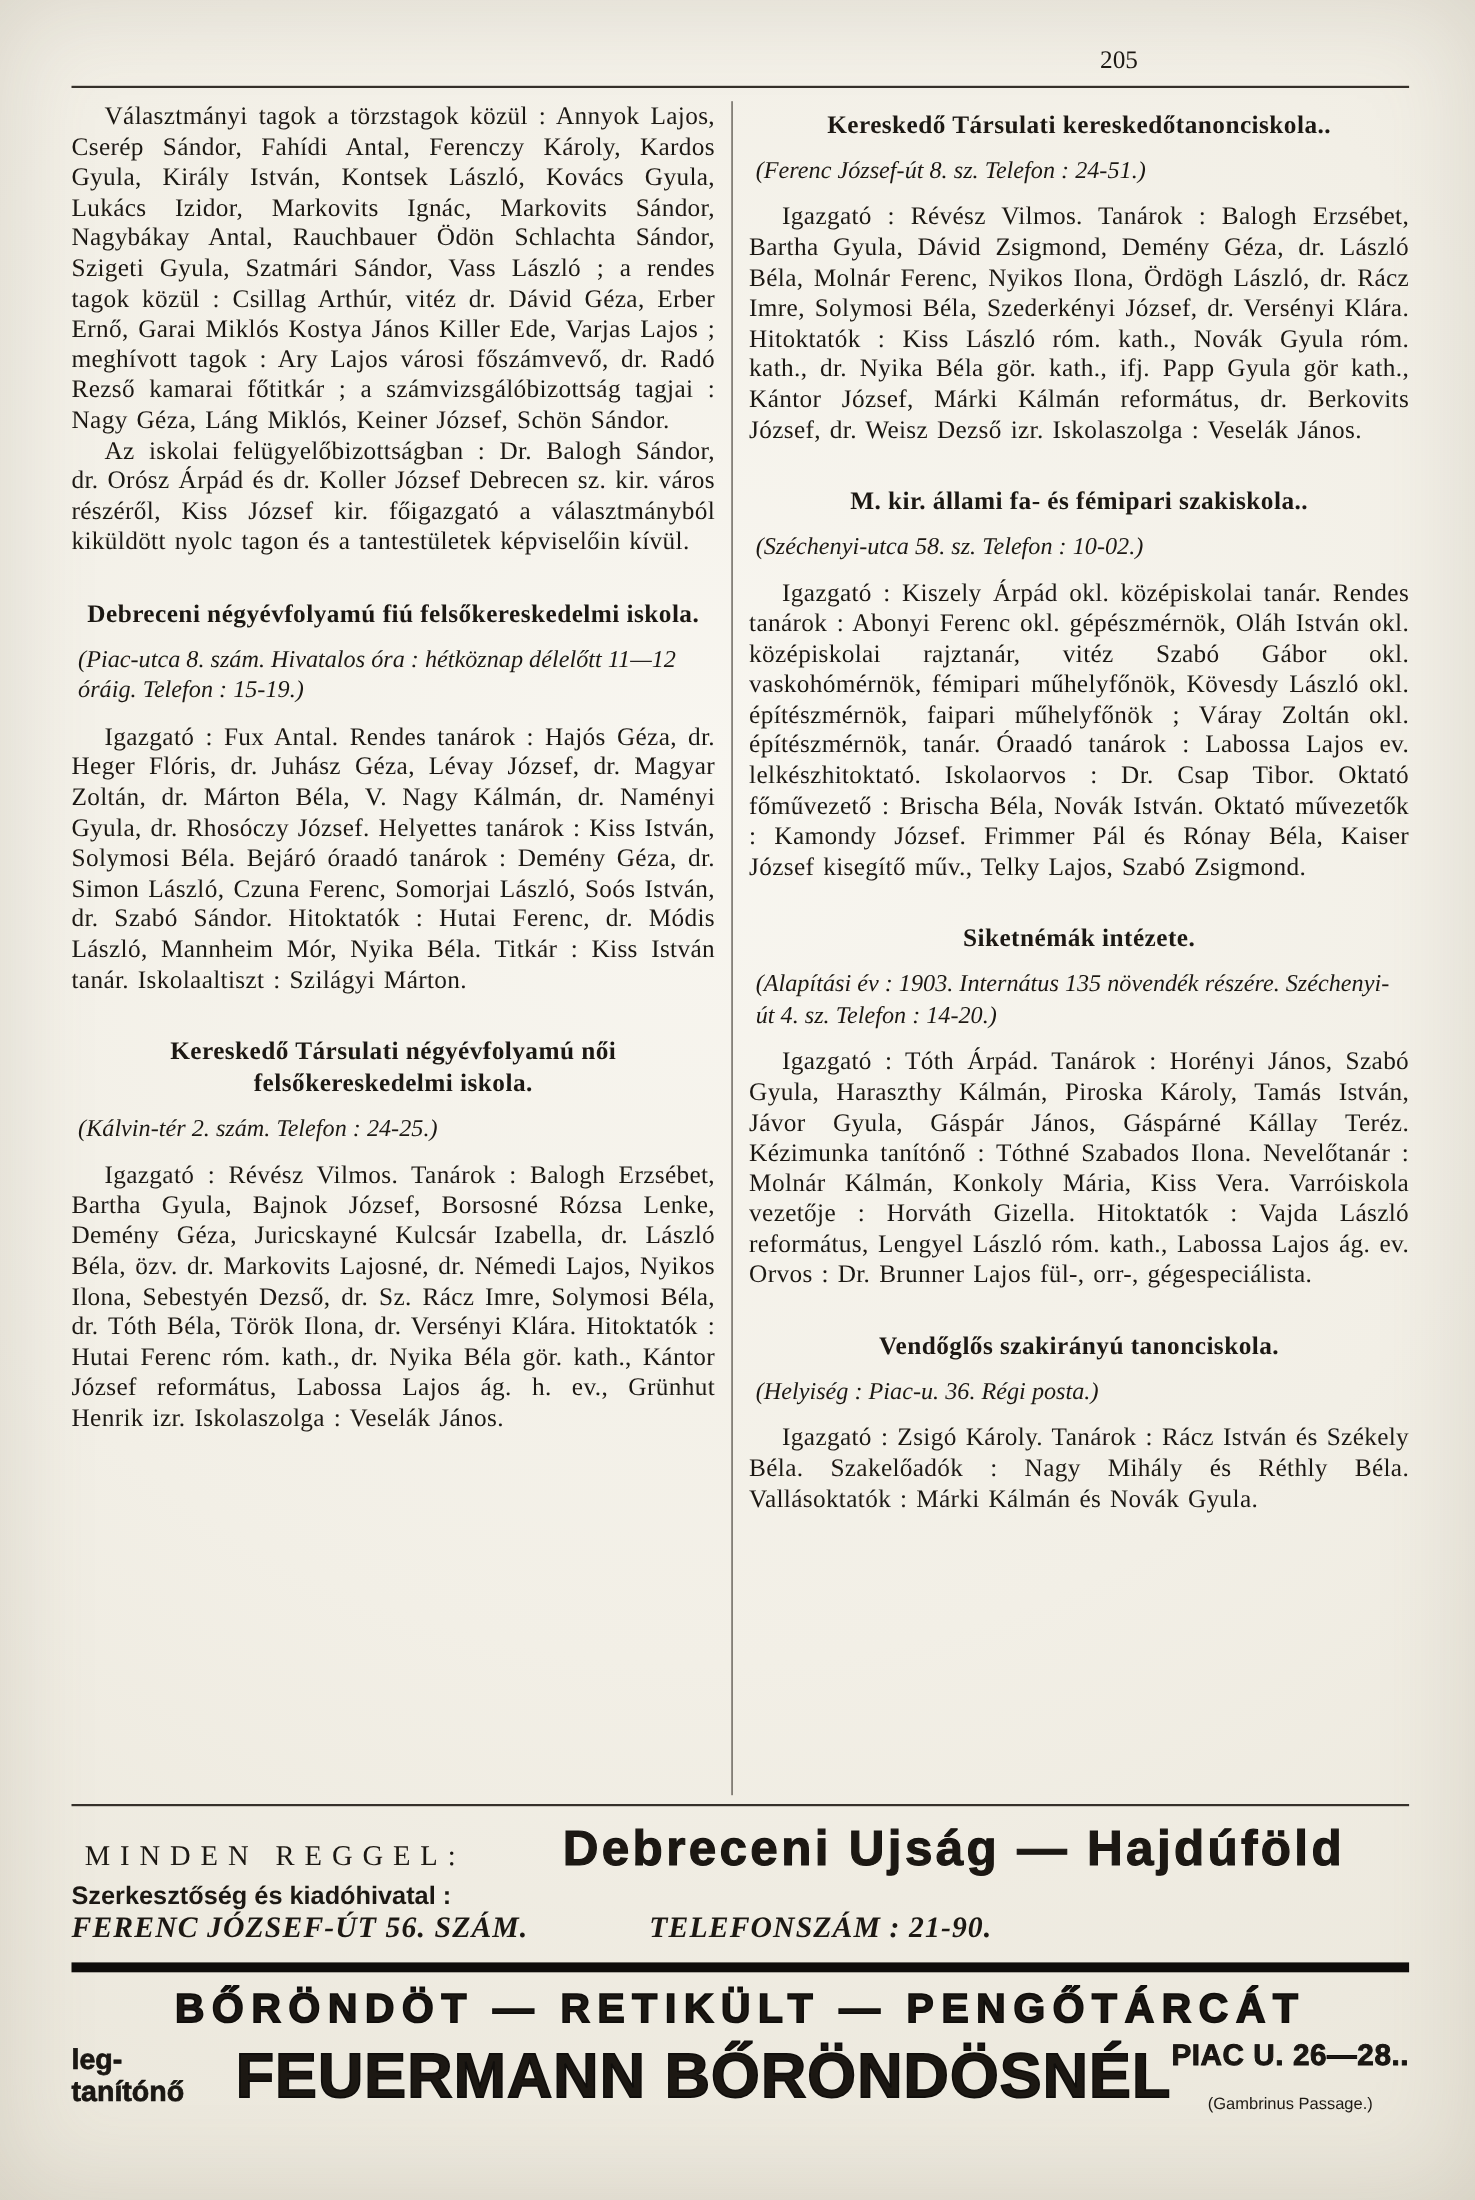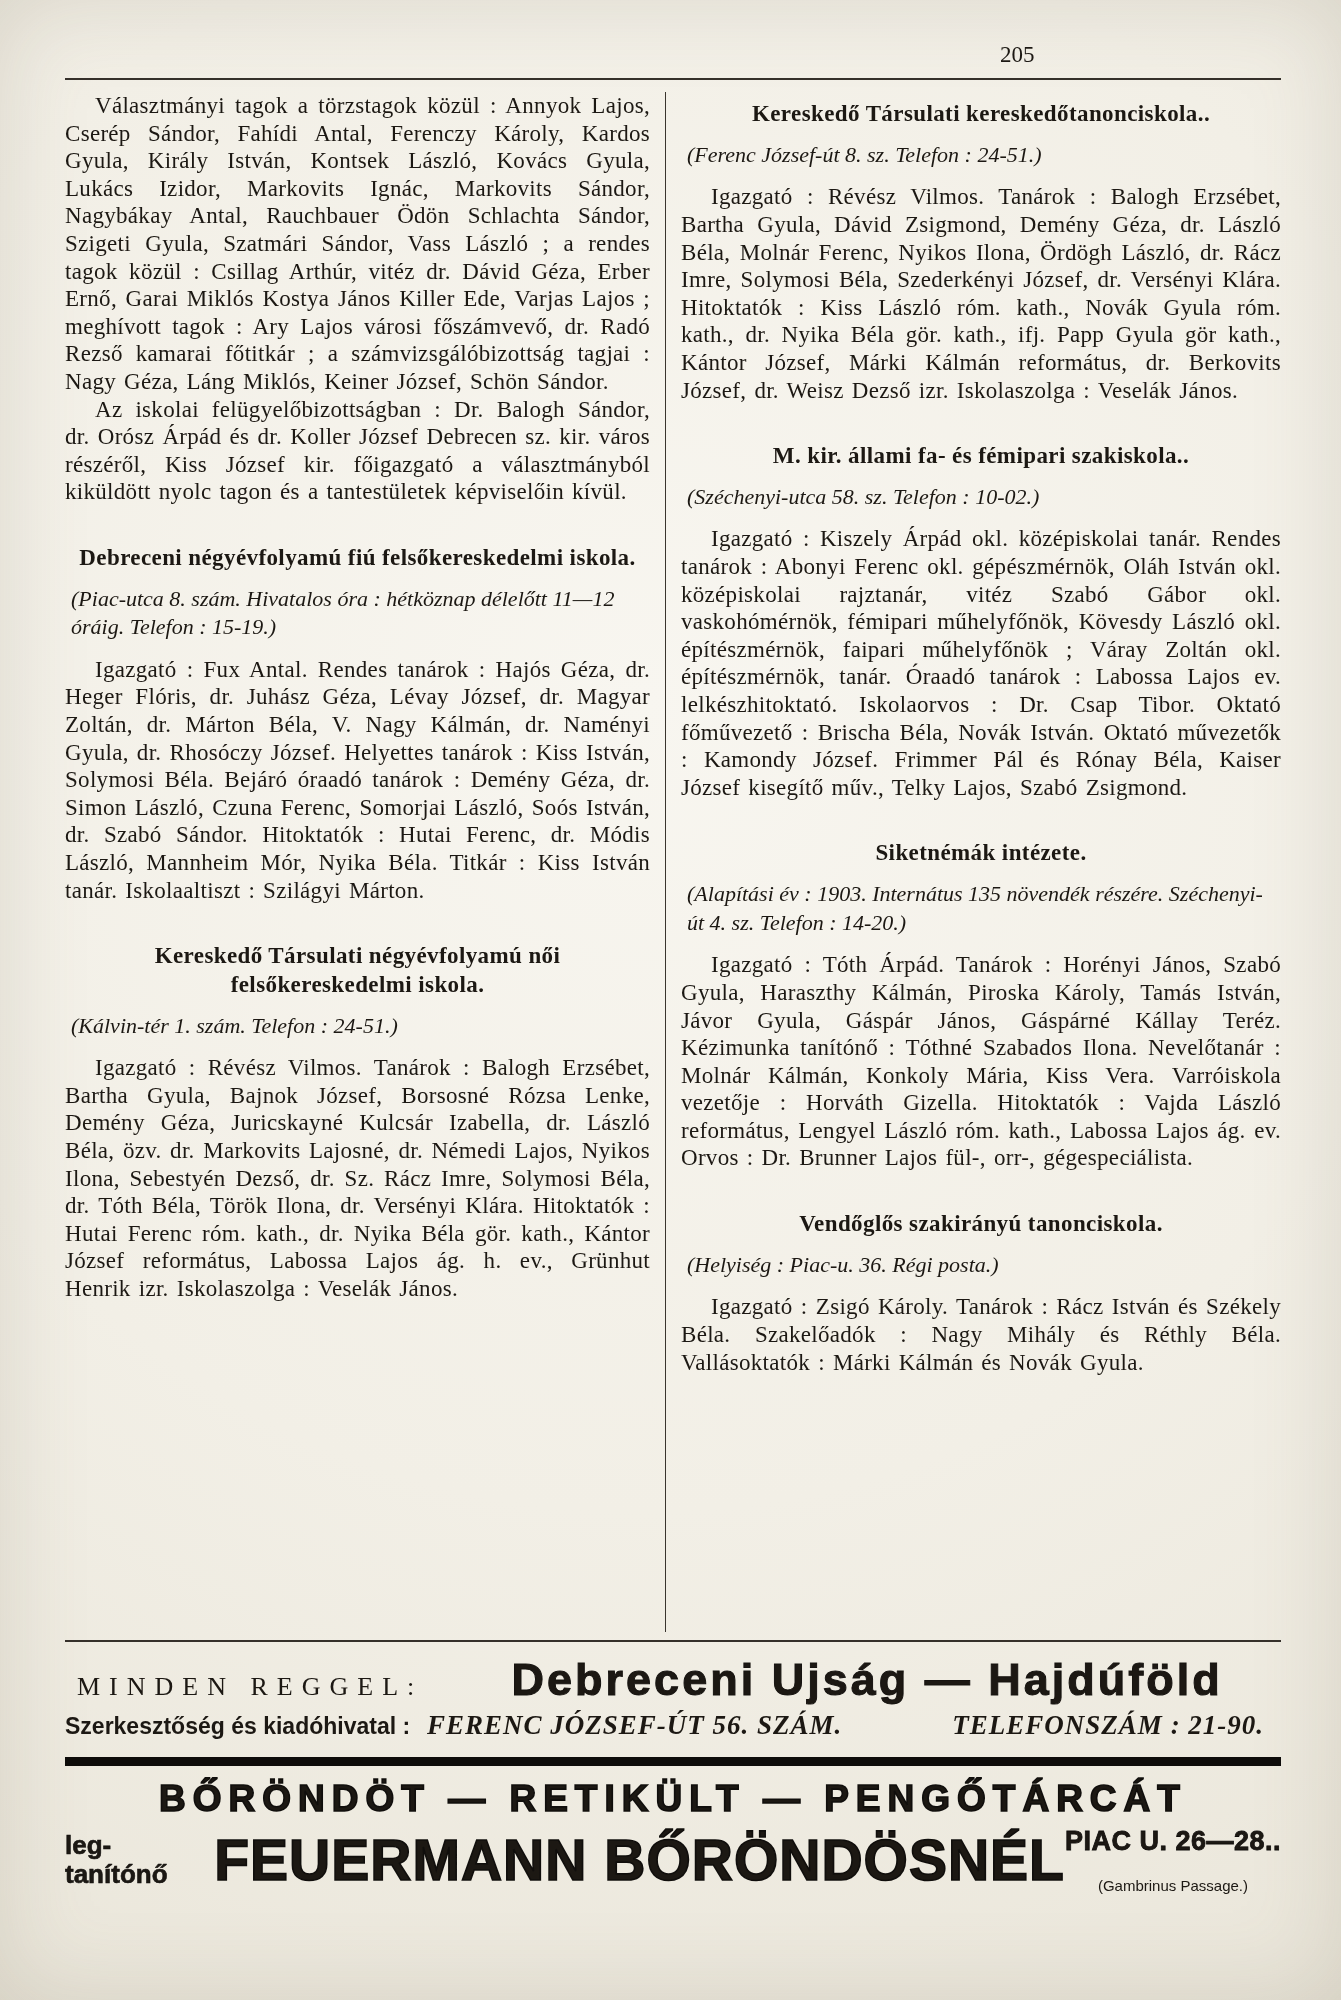--- a/index.html
+++ b/index.html
@@ -68,21 +68,21 @@
     font-weight: normal; font-size: 26px; letter-spacing: 9px;
     padding-left: 12px; white-space: nowrap;
   }
   .news-title {
     flex: 1; text-align: center;
     font-family: "Liberation Sans", "DejaVu Sans", sans-serif;
     font-weight: bold; font-size: 45px; letter-spacing: 3px;
     -webkit-text-stroke: 1px #161310;
     padding-left: 30px; white-space: nowrap;
   }
-  .news-row2 { display: flex; align-items: baseline; margin-top: 4px; }
+  .news-row2 { display: flex; align-items: baseline; margin-top: 4px; flex-direction: column; }
   .news-office {
     font-family: "Liberation Sans", "DejaVu Sans", sans-serif;
     font-weight: bold; font-size: 23px; white-space: nowrap;
   }
   .news-address {
     flex: 1; display: flex; justify-content: center; gap: 110px;
     font-style: italic; font-weight: bold; font-size: 27px; letter-spacing: 1px;
     white-space: nowrap;
   }
 
@@ -137,21 +137,21 @@
       <p class="body-text">Az iskolai felügyelőbizottságban : Dr. Balogh Sándor, dr. Orósz Árpád és dr. Koller József Debrecen sz. kir. város részéről, Kiss József kir. főigazgató a választmányból kiküldött nyolc tagon és a tantestületek képviselőin kívül.</p>
 
       <section class="school-section">
         <h2 class="sec-heading">Debreceni négyévfolyamú fiú felsőkereskedelmi iskola.</h2>
         <p class="sec-subtitle">(Piac-utca 8. szám. Hivatalos óra : hétköznap délelőtt 11—12 óráig. Telefon : 15-19.)</p>
         <p class="body-text">Igazgató : Fux Antal. Rendes tanárok : Hajós Géza, dr. Heger Flóris, dr. Juhász Géza, Lévay József, dr. Magyar Zoltán, dr. Márton Béla, V. Nagy Kálmán, dr. Naményi Gyula, dr. Rhosóczy József. Helyettes tanárok : Kiss István, Solymosi Béla. Bejáró óraadó tanárok : Demény Géza, dr. Simon László, Czuna Ferenc, Somorjai László, Soós István, dr. Szabó Sándor. Hitoktatók : Hutai Ferenc, dr. Módis László, Mannheim Mór, Nyika Béla. Titkár : Kiss István tanár. Iskolaaltiszt : Szilágyi Márton.</p>
       </section>
 
       <section class="school-section">
         <h2 class="sec-heading">Kereskedő Társulati négyévfolyamú női felsőkereskedelmi iskola.</h2>
-        <p class="sec-subtitle">(Kálvin-tér 1. szám. Telefon : 24-51.)</p>
+        <p class="sec-subtitle">(Kálvin-tér 2. szám. Telefon : 24-25.)</p>
         <p class="body-text">Igazgató : Révész Vilmos. Tanárok : Balogh Erzsébet, Bartha Gyula, Bajnok József, Borsosné Rózsa Lenke, Demény Géza, Juricskayné Kulcsár Izabella, dr. László Béla, özv. dr. Markovits Lajosné, dr. Némedi Lajos, Nyikos Ilona, Sebestyén Dezső, dr. Sz. Rácz Imre, Solymosi Béla, dr. Tóth Béla, Török Ilona, dr. Versényi Klára. Hitoktatók : Hutai Ferenc róm. kath., dr. Nyika Béla gör. kath., Kántor József református, Labossa Lajos ág. h. ev., Grünhut Henrik izr. Iskolaszolga : Veselák János.</p>
       </section>
     </div>
 
     <div class="column-divider"></div>
 
     <div class="column column-right">
       <section class="school-section">
         <h2 class="sec-heading">Kereskedő Társulati kereskedőtanonciskola..</h2>
         <p class="sec-subtitle">(Ferenc József-út 8. sz. Telefon : 24-51.)</p>

